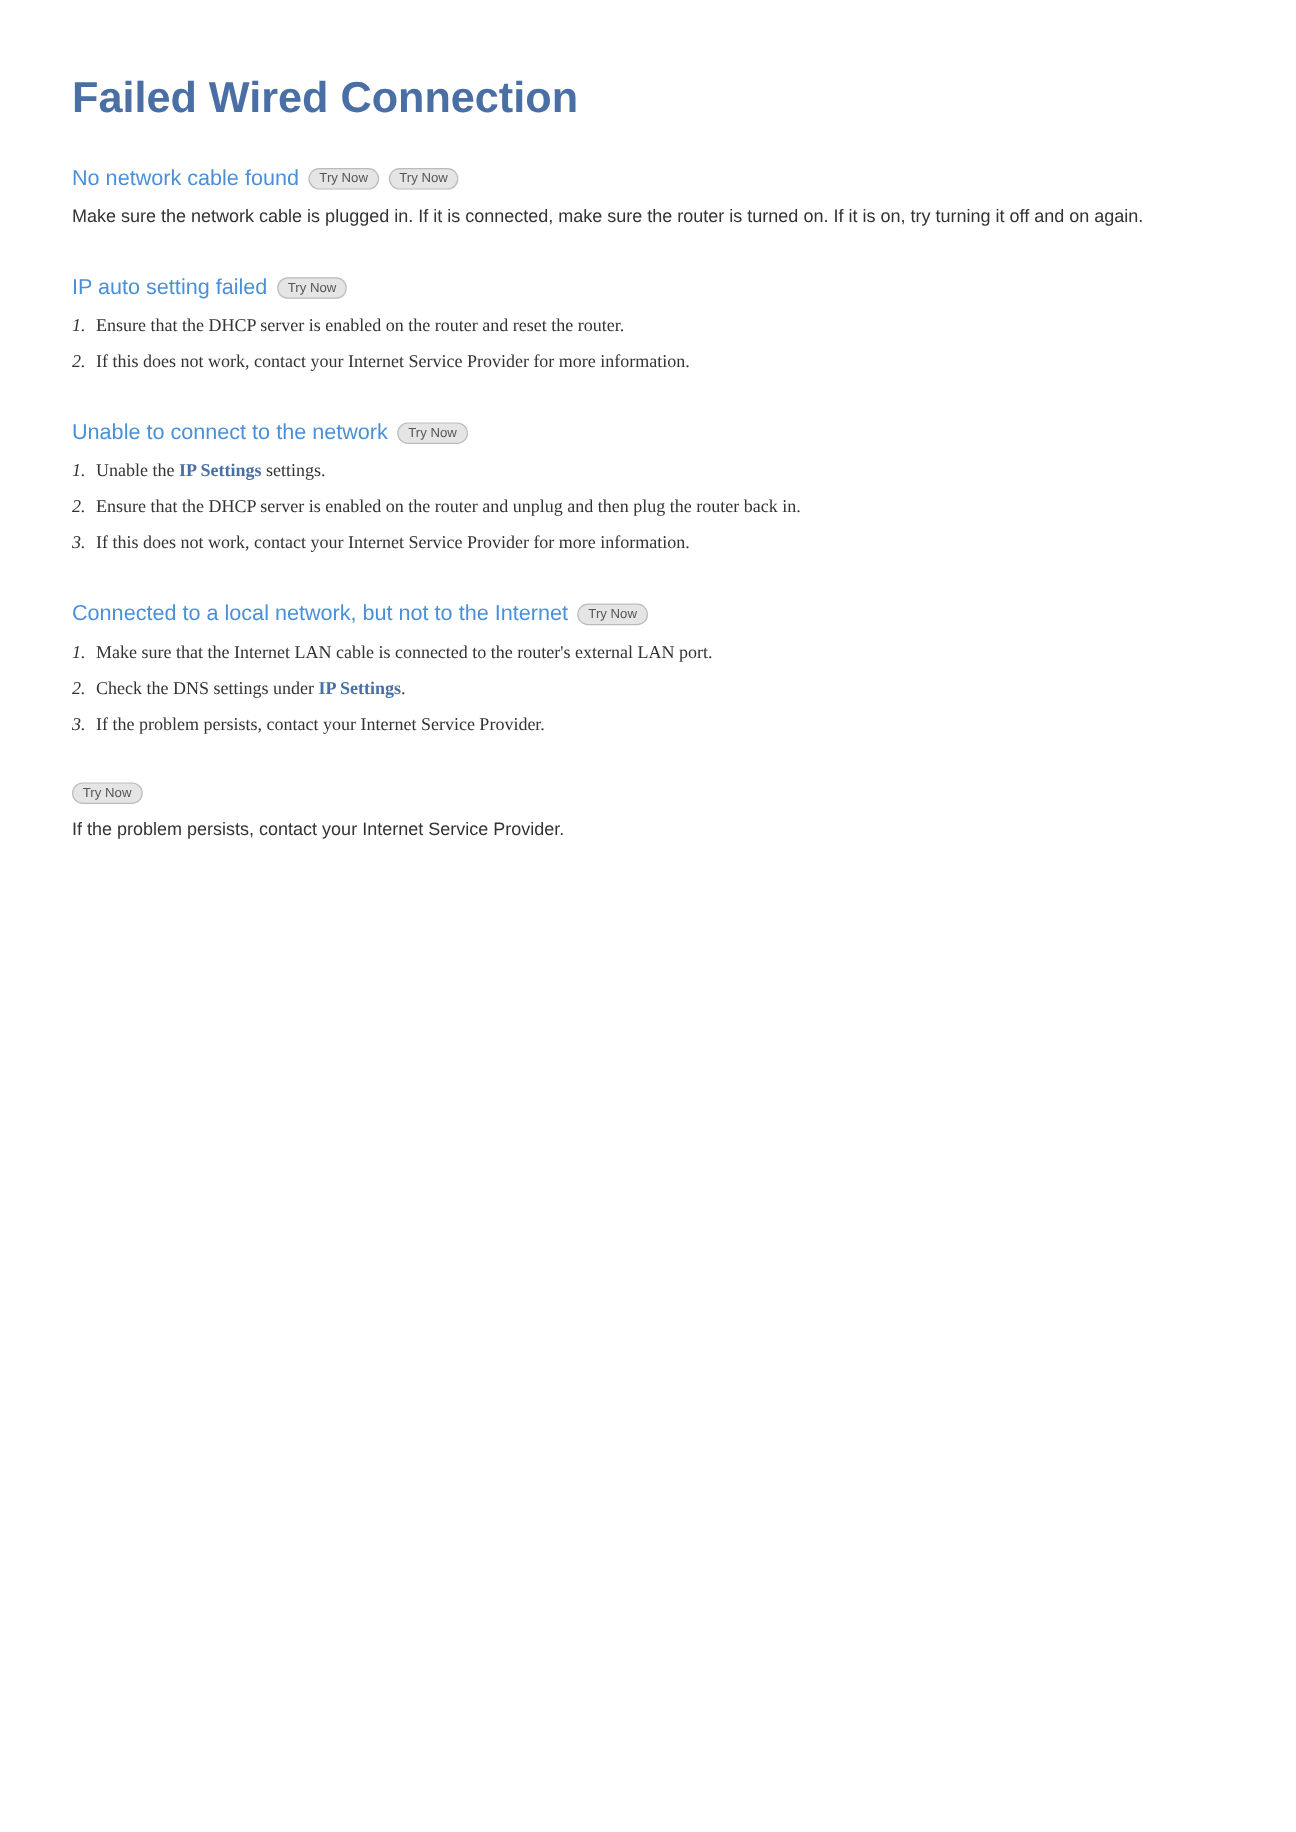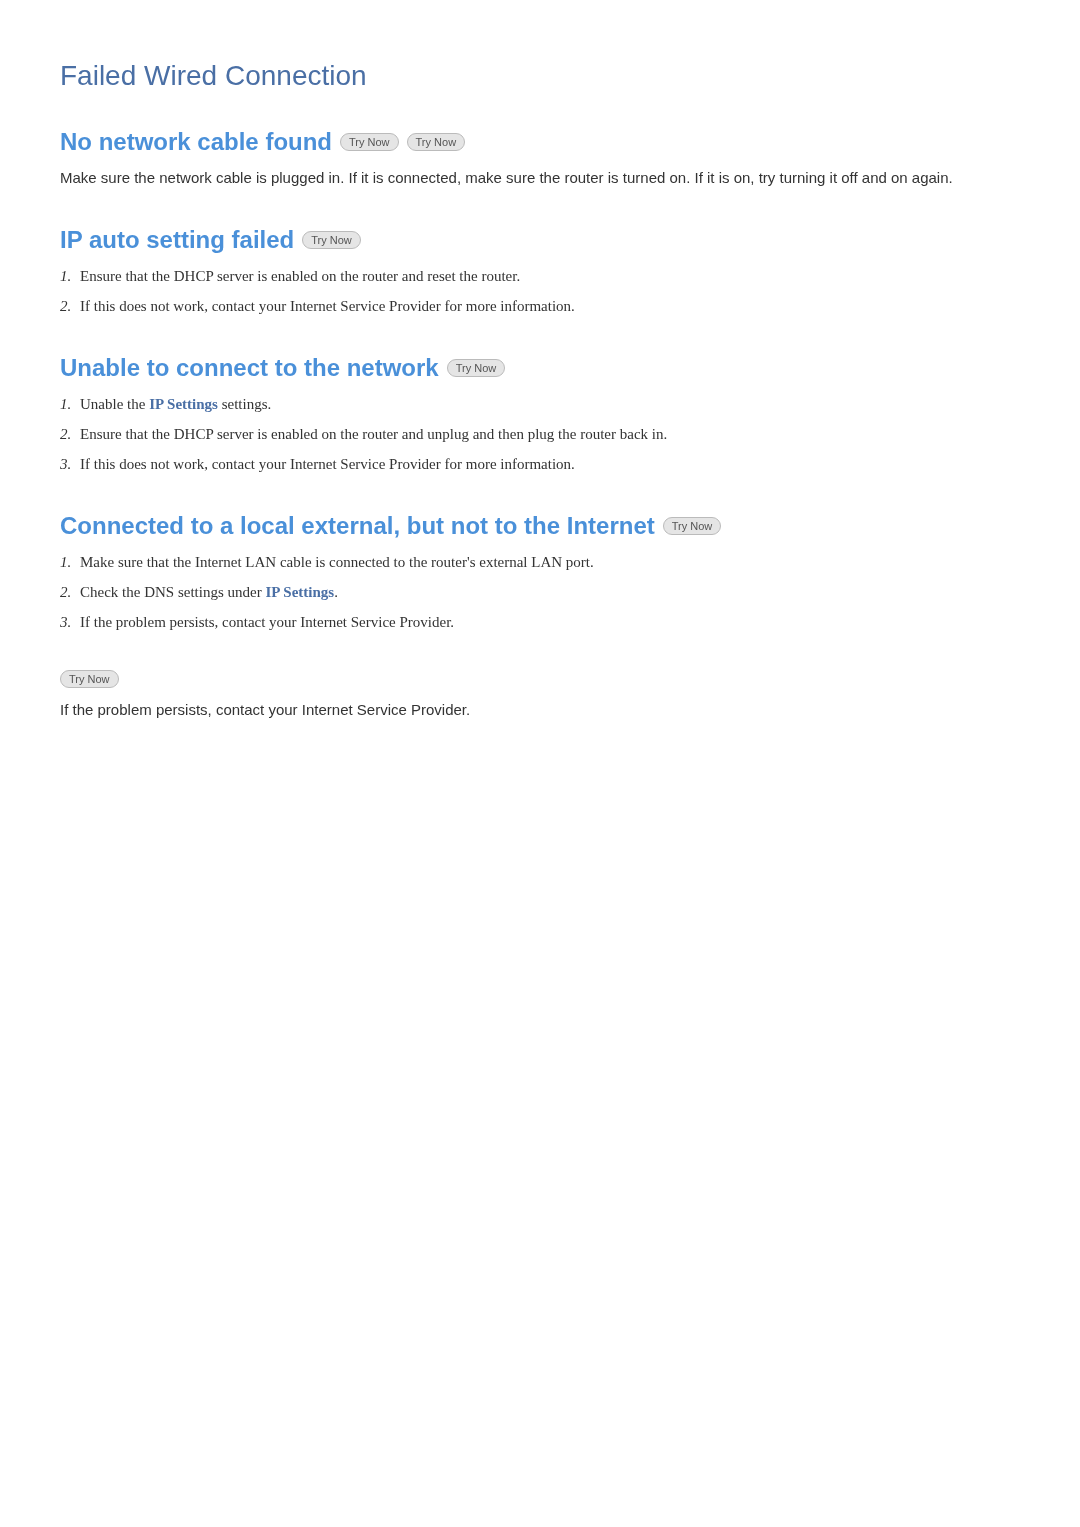--- a/index.html
+++ b/index.html
@@ -13,41 +13,41 @@
       font-family: 'Arial', sans-serif;
       font-size: 16px;
       color: #222222;
       padding: 40px 60px;
       max-width: 1080px;
       min-height: 1527px;
     }
 
     .page-title {
       color: #4a6fa5;
-      font-size: 28px;
-      font-weight: 400;
+      font-size: 36px;
+      font-weight: 700;
       margin-bottom: 36px;
       margin-top: 20px;
     }
 
     .section {
       margin-bottom: 36px;
     }
 
     .section-header {
       display: flex;
       align-items: center;
       gap: 8px;
       margin-bottom: 10px;
     }
 
     .section-title {
       color: #4a90d9;
-      font-size: 24px;
-      font-weight: 700;
+      font-size: 18px;
+      font-weight: 400;
     }
 
     .try-now-btn {
       display: inline-block;
       background: #e5e5e5;
       color: #555555;
       font-size: 11px;
       padding: 2px 8px;
       border-radius: 10px;
       border: 1px solid #bbbbbb;
@@ -132,21 +132,21 @@
         <span>Unable the </span><a class="link-text">IP Settings</a><span> settings.</span>
       </li>
       <li>Ensure that the DHCP server is enabled on the router and unplug and then plug the router back in.</li>
       <li>If this does not work, contact your Internet Service Provider for more information.</li>
     </ol>
   </div>
 </div>
 
 <div class="section">
   <div class="section-header">
-    <span class="section-title">Connected to a local external, but not to the Internet</span>
+    <span class="section-title">Connected to a local network, but not to the Internet</span>
     <button class="try-now-btn">Try Now</button>
   </div>
   <div class="section-body">
     <ol>
       <li>Make sure that the Internet LAN cable is connected to the router's external LAN port.</li>
       <li>
         <span>Check the DNS settings under </span><a class="link-text">IP Settings</a><span>.</span>
       </li>
       <li>If the problem persists, contact your Internet Service Provider.</li>
     </ol>

